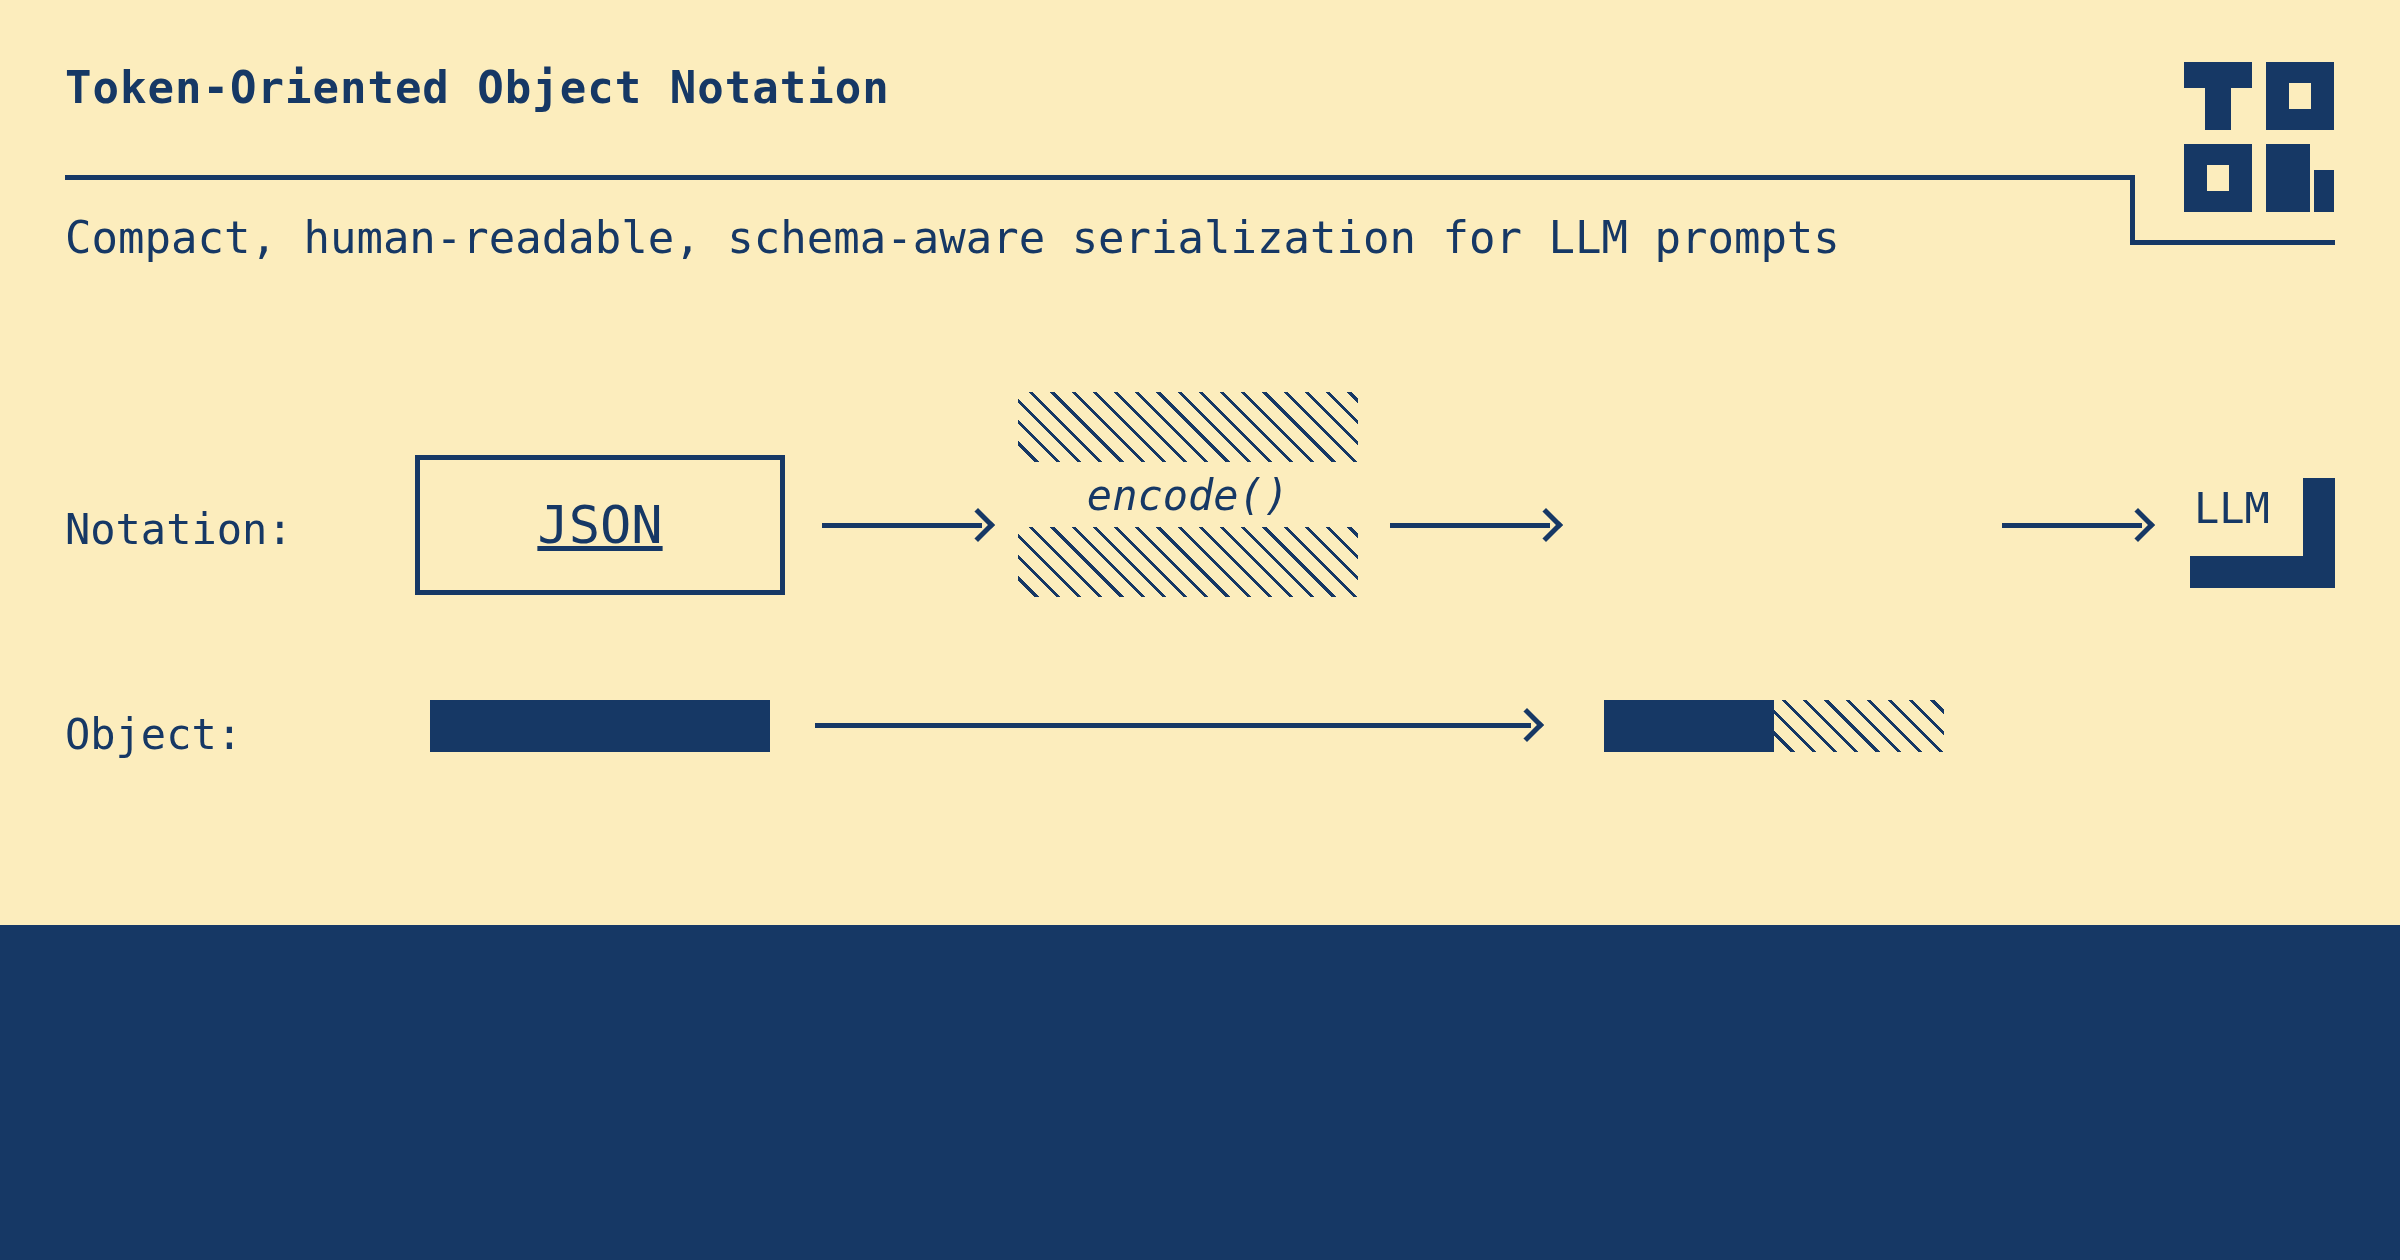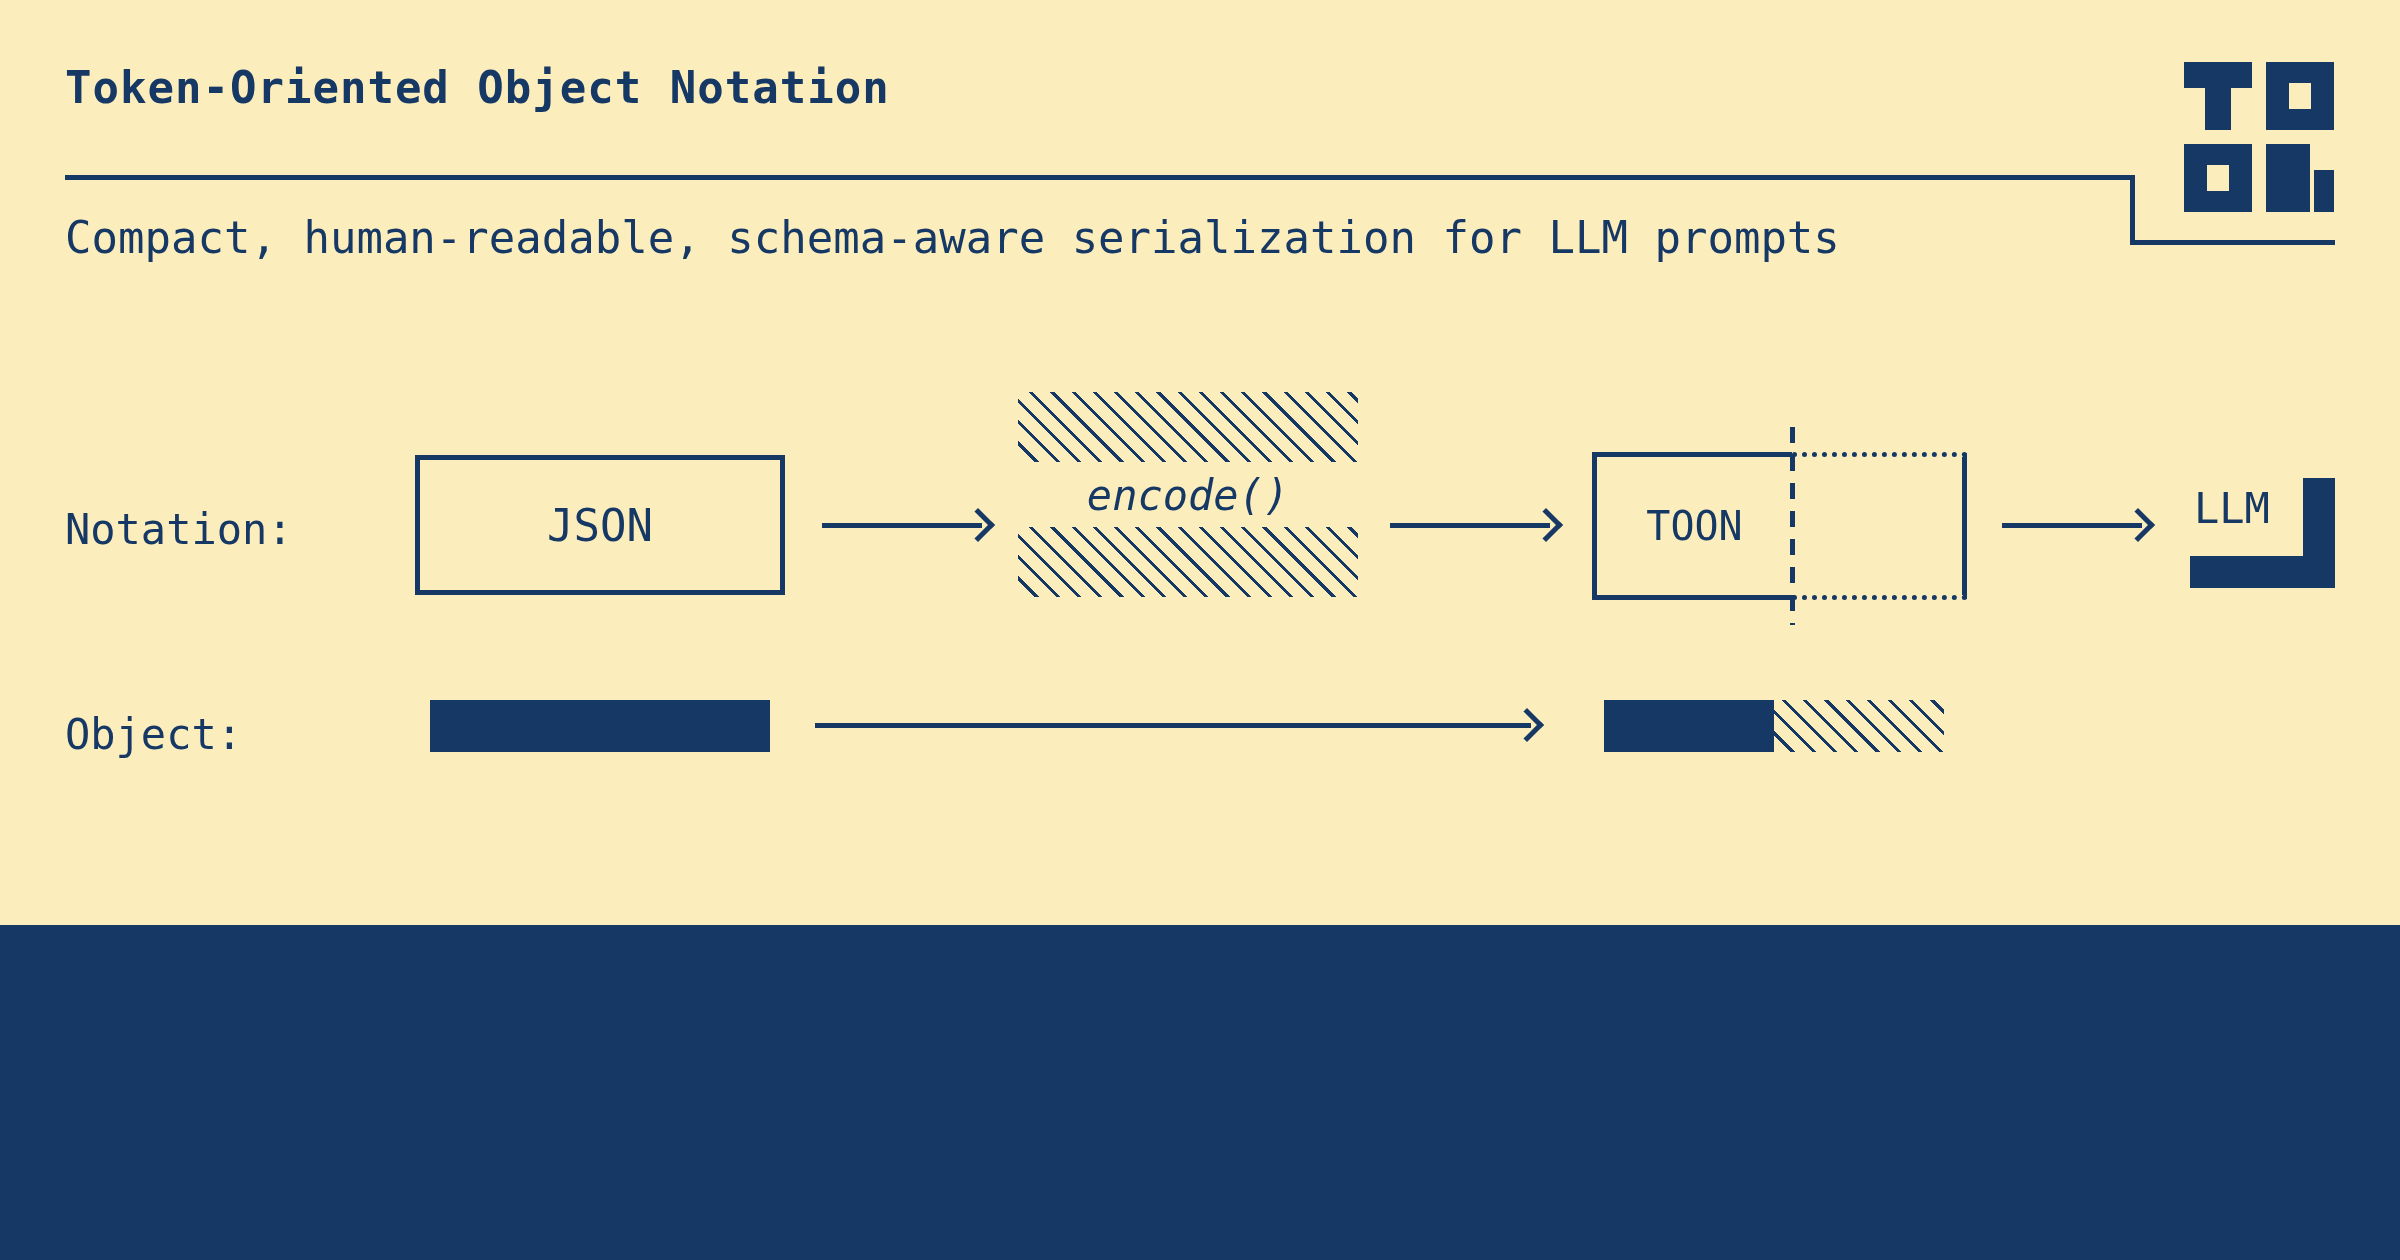--- a/index.html
+++ b/index.html
@@ -41,21 +41,22 @@
   #wf-label{ left:65px; top:505px; }
   #tk-label{ left:65px; top:710px; }
 
   #json-box{
     position:absolute; left:415px; top:455px; width:370px; height:140px;
     border:5px solid #163865;
   }
   #json-box span{
     position:absolute; left:0; top:0; width:100%; height:100%;
     display:flex; align-items:center; justify-content:center;
-    font-size:44px;
+    font-size:52px;
+    text-decoration:underline;
   }
 
   .wf-arrow{ position:absolute; height:40px; }
   .wf-arrow .shaft{ position:absolute; left:0; top:18px; height:5px; background:#163865; }
   .wf-arrow .head{
     position:absolute; top:8px; width:24px; height:24px;
     border-top:5px solid #163865; border-right:5px solid #163865;
     transform:rotate(45deg);
   }
   #wf-arrow-1{ left:822px; top:505px; width:175px; }
@@ -180,27 +181,20 @@
     <div id="encode-hatch-top" class="hatch-dark"></div>
     <div id="encode-label">encode()</div>
     <div id="encode-hatch-bot" class="hatch-dark"></div>
   </div>
 
   <div class="wf-arrow" id="wf-arrow-2">
     <div class="shaft"></div>
       <div class="head"></div>
   </div>
 
-  <div id="toon-group">
-    <div id="toon-solid">
-      <span>TOON</span>
-    </div>
-    <div id="toon-dotted"></div>
-    <div id="toon-divider"></div>
-  </div>
 
   <div class="wf-arrow" id="wf-arrow-3">
     <div class="shaft"></div>
       <div class="head"></div>
   </div>
 
   <div id="llm-group">
     <div id="llm-bracket-bottom"></div>
     <div id="llm-bracket-right"></div>
     <div id="llm-label">LLM</div>

